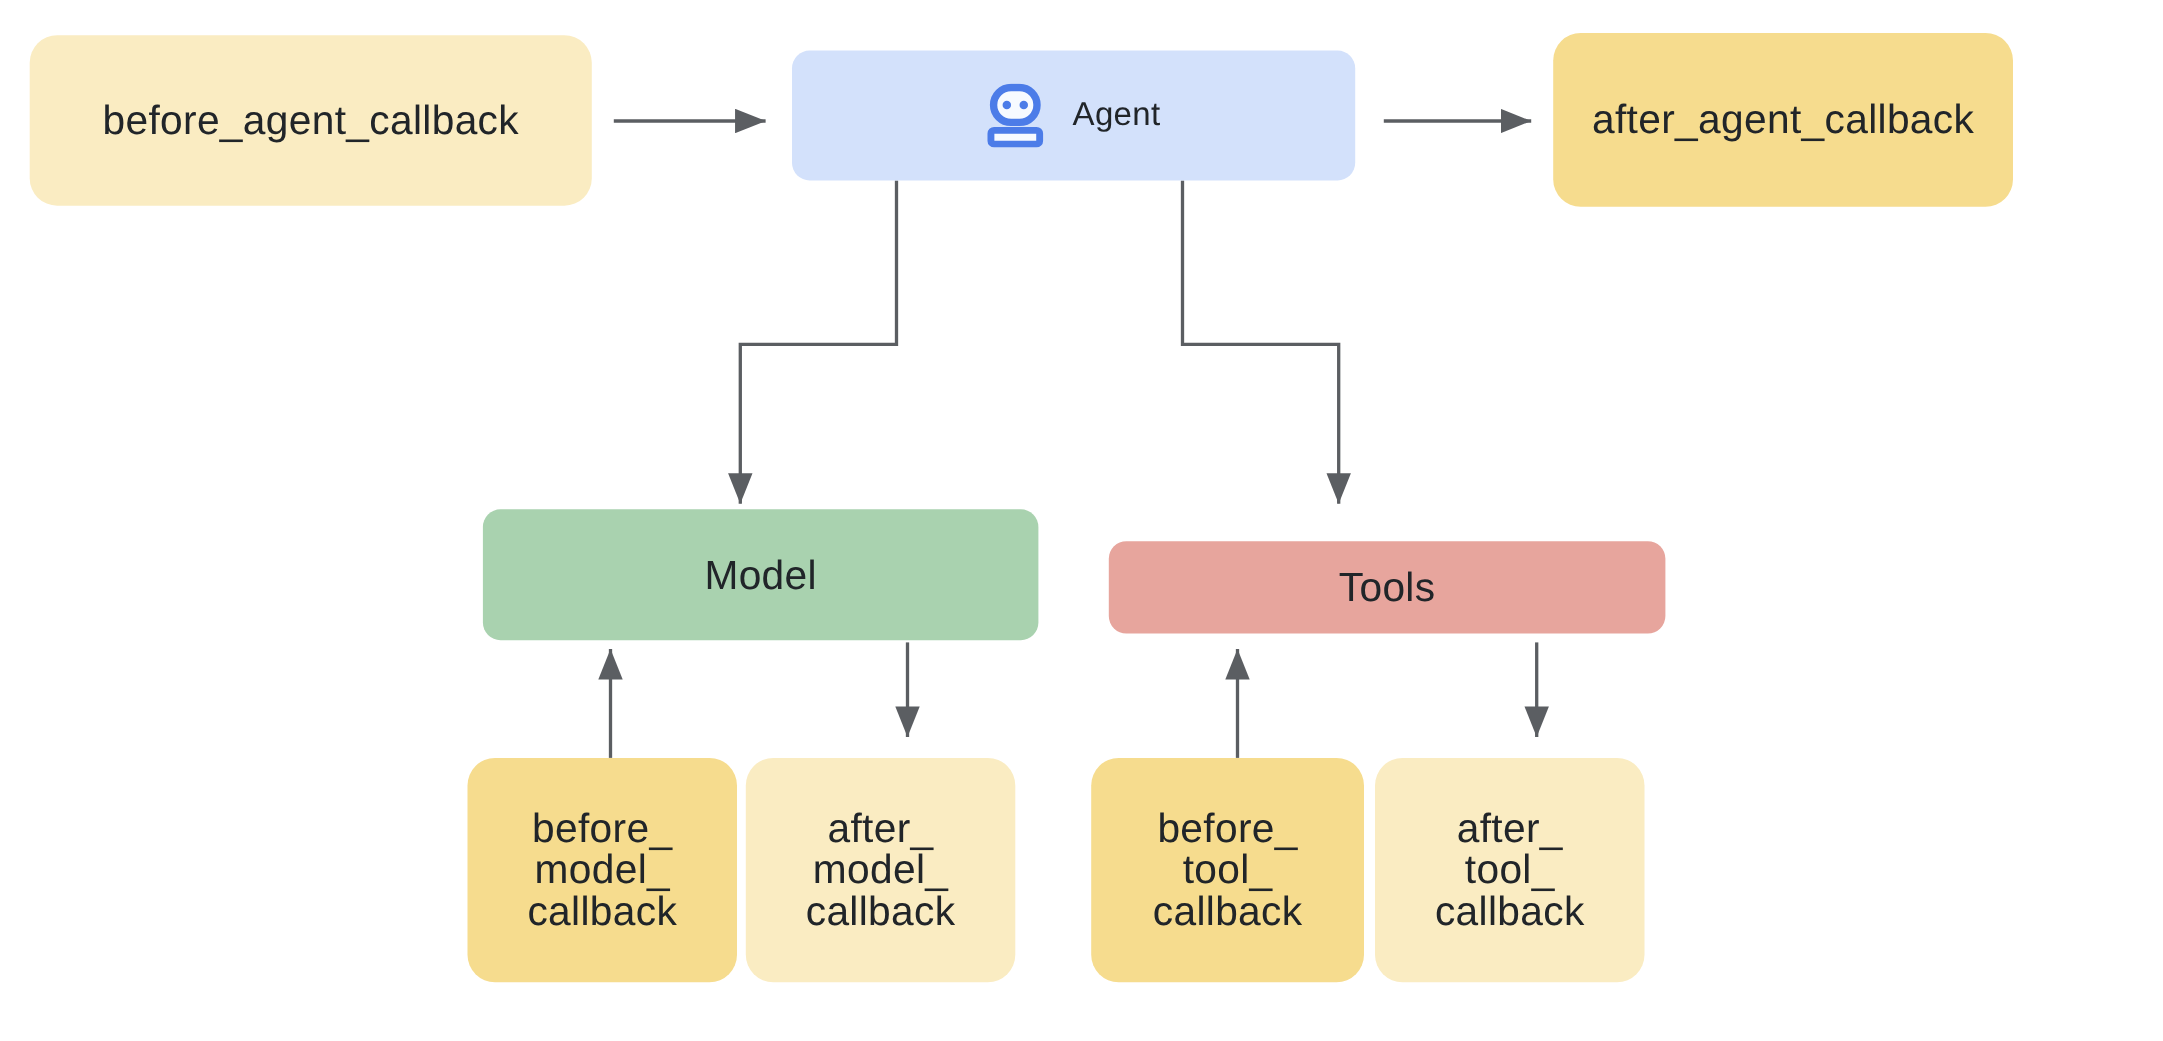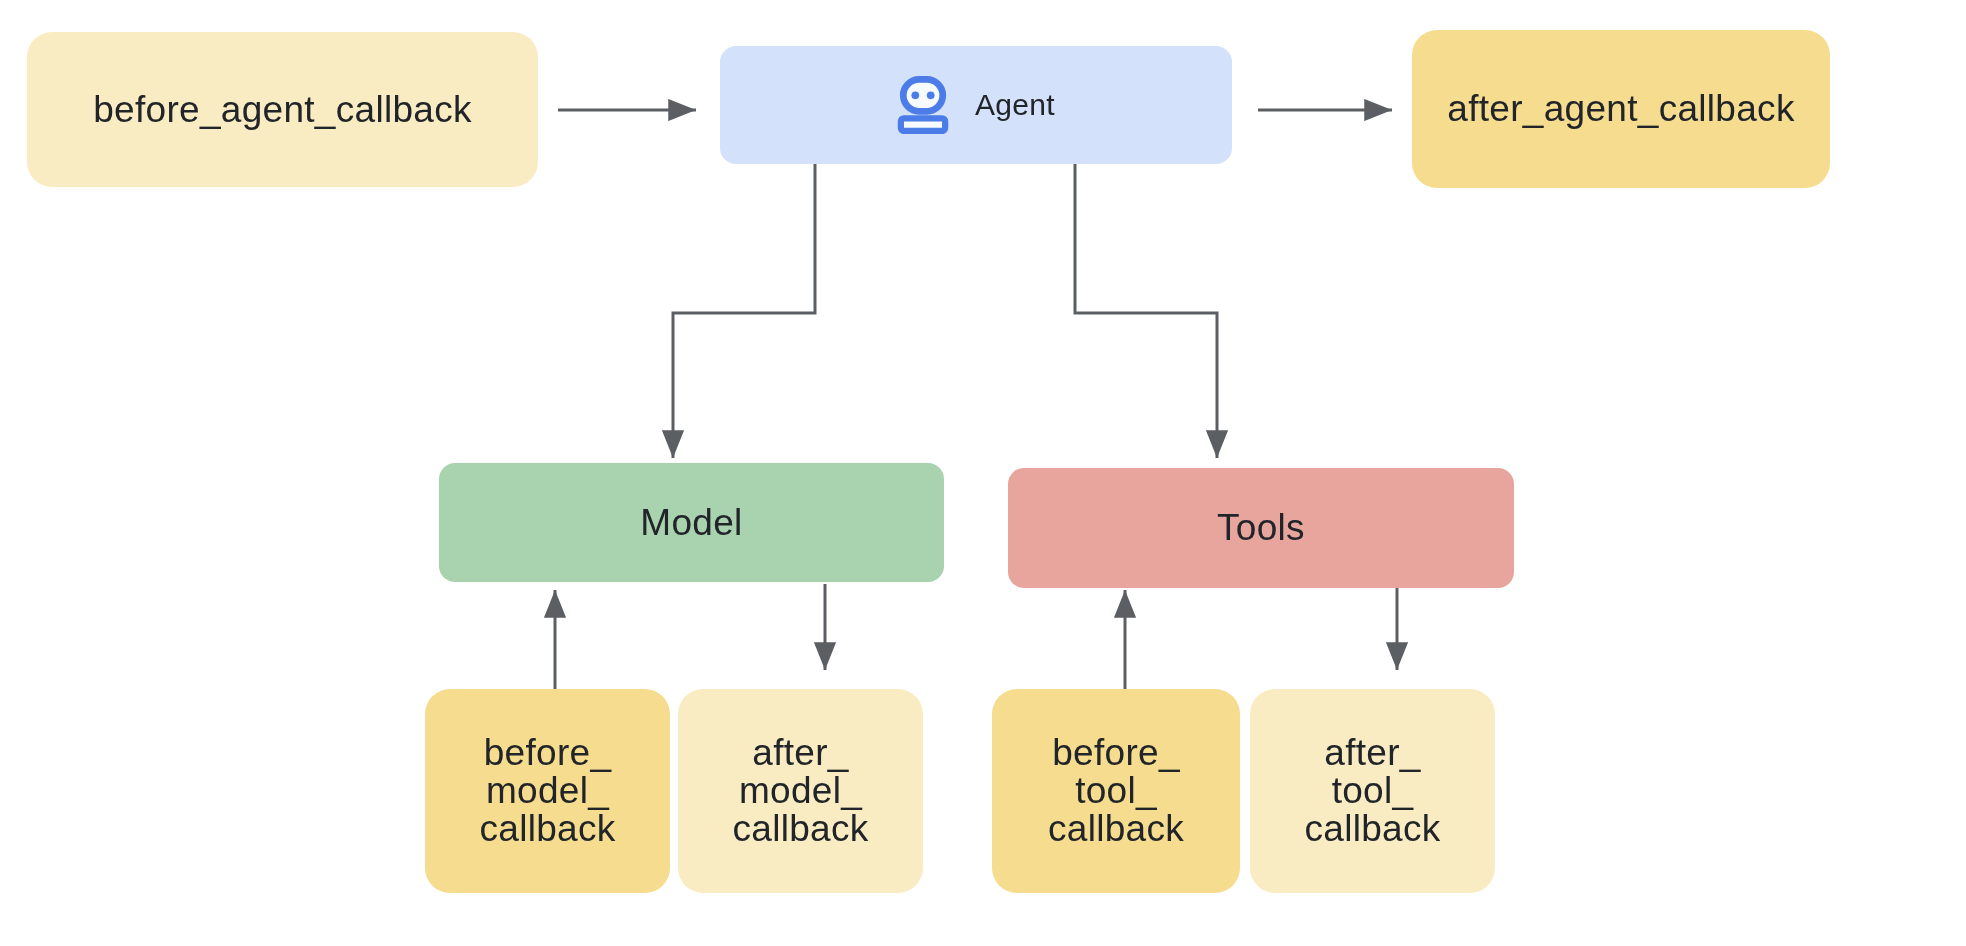--- a/index.html
+++ b/index.html
@@ -98,21 +98,21 @@
   </div>
 
   <div class="node r-lg" style="left: 1412px; top: 30px; width: 418px; height: 158px; background-color: rgb(246, 220, 142);">
     <span class="label">after_agent_callback</span>
   </div>
 
   <div class="node r-sm" style="left: 439px; top: 463px; width: 505px; height: 119px; background-color: rgb(169, 210, 175);">
     <span class="label">Model</span>
   </div>
 
-  <div class="node r-sm" style="left: 1008px; top: 468px; width: 506px; height: 120px; background-color: rgb(231, 165, 157);">
+  <div class="node r-sm" style="left: 1008px; top: 492px; width: 506px; height: 84px; background-color: rgb(231, 165, 157);">
     <span class="label">Tools</span>
   </div>
 
   <div class="node r-lg" style="left: 425px; top: 689px; width: 245px; height: 204px; background-color: rgb(246, 220, 142);">
     <span class="label">before_
 model_
 callback</span>
   </div>
 
   <div class="node r-lg" style="left: 678px; top: 689px; width: 245px; height: 204px; background-color: rgb(250, 236, 194);">

